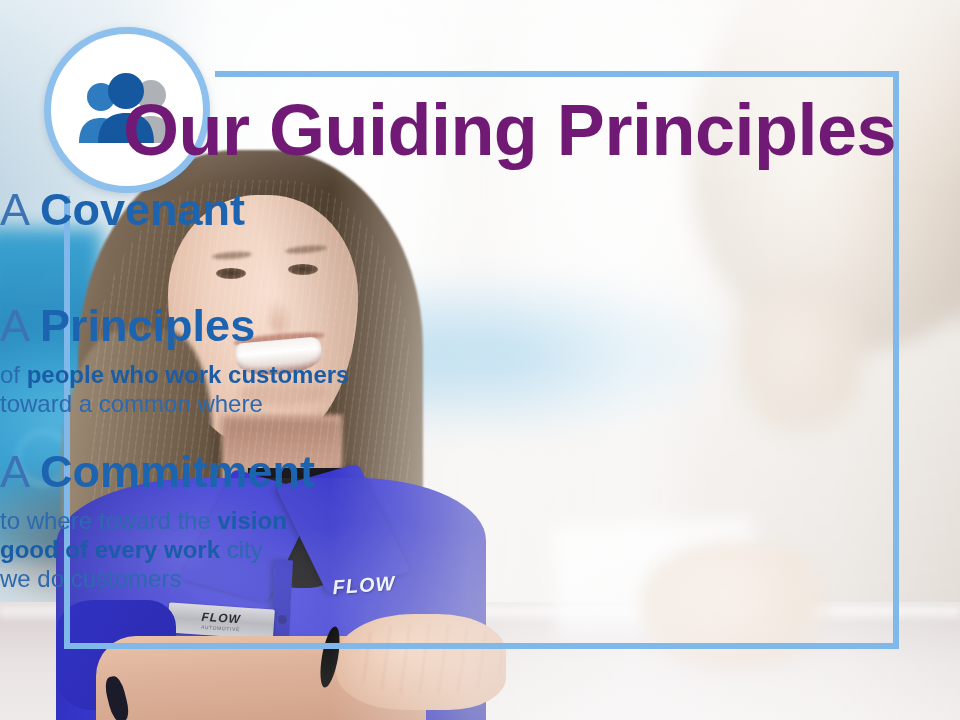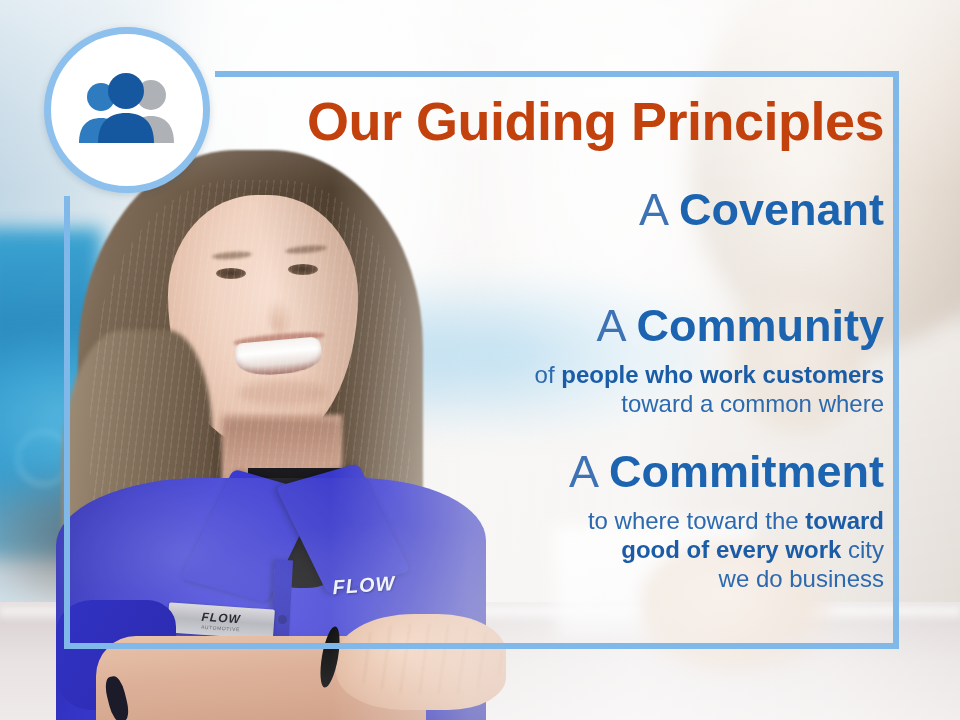--- a/index.html
+++ b/index.html
@@ -349,30 +349,30 @@
     background: #ffffff;
     border: 7px solid #8dc0ec;
     box-shadow: 0 2px 7px rgba(40,70,100,.18);
     display: flex; align-items: center; justify-content: center;
   }
   .badge-circle svg { display: block; }
 
   
   .copy { position: absolute; left: 0; top: 0; width: 960px; height: 720px; }
   .title {
-    position: absolute; left: 0; top: 94px; width: 884px;
+    position: absolute; left: 12px; top: 94px; width: 884px;
     text-align: right;
     font-family: "Liberation Sans", sans-serif;
     font-weight: bold;
-    font-size: 54px;
+    font-size: 72px;
     letter-spacing: -0.5px;
-    color: #c2410c;
+    color: #701a75;
     line-height: 1;
   }
-  .principle { position: absolute; width: 884px; text-align: right; }
+  .principle { position: absolute; width: 884px; }
   .p-head {
     font-family: "Liberation Sans", sans-serif;
     font-size: 45px; line-height: 1.08; white-space: nowrap;
   }
   .p-article { font-weight: normal; color: #3d73b4; }
   .p-word { font-weight: bold; color: #1c64b0; }
   .p-sub {
     font-family: "Liberation Sans", sans-serif;
     font-size: 24px; line-height: 1.22; color: #2c69ae;
     margin-top: 9px;
@@ -481,40 +481,40 @@
     <div class="principle" id="block-covenant">
       <div class="p-head">
         <span class="p-article">A</span>
         <span class="p-word">Covenant</span>
       </div>
     </div>
 
     <div class="principle" id="block-community">
       <div class="p-head">
         <span class="p-article">A</span>
-        <span class="p-word">Community</span>
+        <span class="p-word">Principles</span>
       </div>
       <div class="p-sub">
         <div>
           <span>of </span><b>people who work customers</b>
         </div>
         <div>toward a common where</div>
       </div>
     </div>
 
     <div class="principle" id="block-commitment">
       <div class="p-head">
         <span class="p-article">A</span>
         <span class="p-word">Commitment</span>
       </div>
       <div class="p-sub">
         <div>
-          <span>to where toward the </span><b>toward</b>
+          <span>to where toward the </span><b>vision</b>
         </div>
         <div>
           <b>good of every work</b><span> city</span>
         </div>
-        <div>we do business</div>
+        <div>we do customers</div>
       </div>
     </div>
 
   </div>
 </div>
 
 </body></html>

